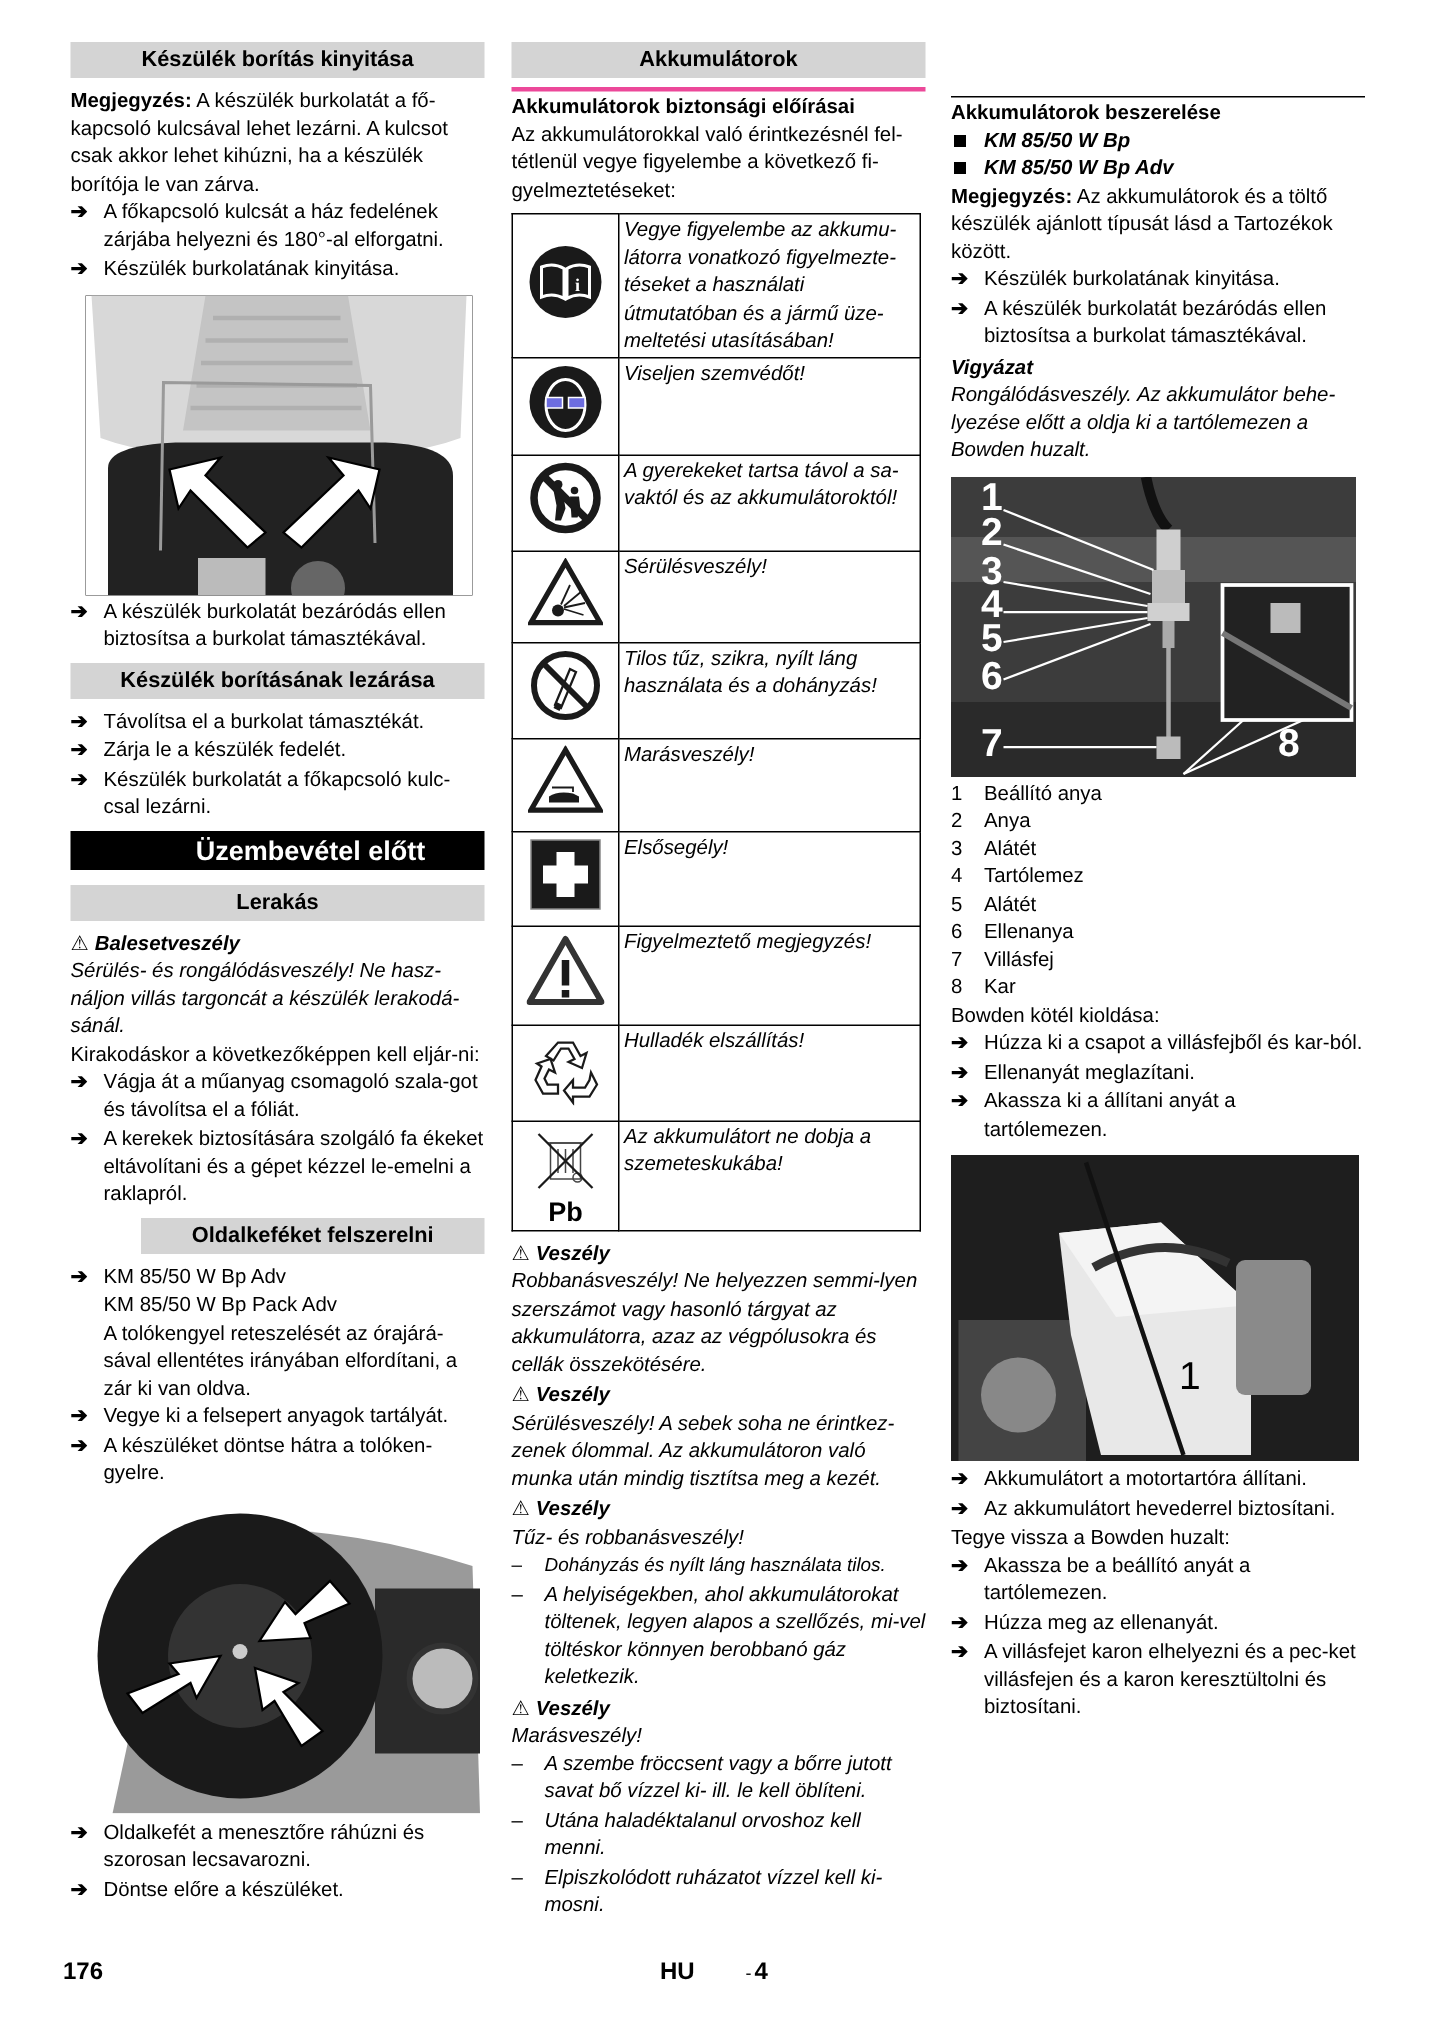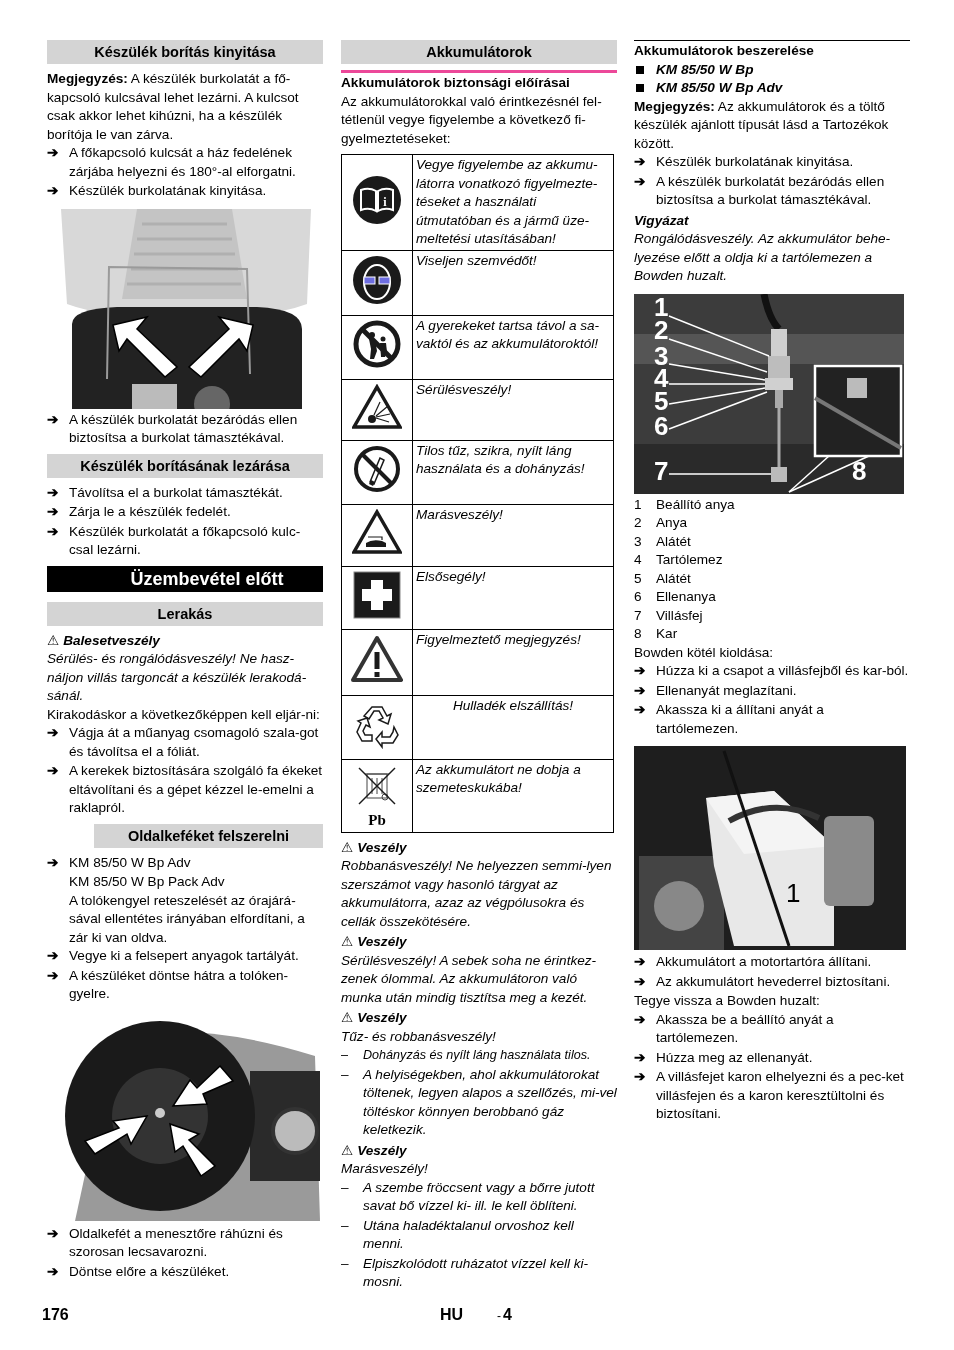--- a/index.html
+++ b/index.html
@@ -1,18 +1,18 @@
 <!DOCTYPE html>
 <html><head>
 <meta charset="utf-8">
 <style>
   html, body { margin: 0; padding: 0; background: #ffffff; }
   body { width: 954px; height: 1350px; position: relative; overflow: hidden;
          font-family: "Liberation Sans", sans-serif; font-size: 13.6px; color: #000; line-height: 18.5px; }
-  .col { position: absolute; top: 40px; width: 276px; }
+  .col { position: absolute; top: 28px; width: 276px; }
   #col1 { left: 47px; }
   #col2 { left: 341px; }
   #col3 { left: 634px; }
   .bar { background: #d4d4d4; text-align: center; font-weight: bold; font-size: 14.5px; height: 24px; line-height: 24px; margin: 0 0 6px 0; }
   .bar-black { background: #000; color: #fff; text-align: center; font-weight: bold; font-size: 18px; height: 26px; line-height: 26px; margin: 6px 0 10px 0; padding-left: 44px; }
   p { margin: 0; }
   .b { font-weight: bold; }
   .i { font-style: italic; }
   .step { position: relative; padding-left: 22px; margin-bottom: 1px; }
   .step .arr { position: absolute; left: 0; top: 0; font-weight: bold; }
@@ -179,21 +179,21 @@
       <td class="tx">Elsősegély!</td>
     </tr>
     <tr style="height:66px;">
       <td class="ic"><svg width="52" height="48" viewBox="0 0 52 48">
               <polygon points="26,3 50,45 2,45" fill="#fff" stroke="#333" stroke-width="4" stroke-linejoin="round"></polygon>
               <rect x="23.5" y="17" width="5" height="17" fill="#1a1a1a"></rect>
               <rect x="23.5" y="37" width="5" height="5" fill="#1a1a1a"></rect>
             </svg></td>
       <td class="tx">Figyelmeztető megjegyzés!</td>
     </tr>
-    <tr style="height:64px;text-align:center;">
+    <tr style="height:64px;">
       <td class="ic"><svg width="50" height="50" viewBox="0 0 50 50">
               <g fill="none" stroke="#1a1a1a" stroke-width="1.5">
                 <path d="M20 8 L30 8 L35 17 L39 15 L36 25 L27 21 L31 19 L27 12 L22 12 L17 20 L12 17 Z"></path>
                 <path d="M42 28 L46 36 L41 44 L30 44 L30 48 L24 40 L30 33 L30 38 L38 38 L41 33 Z"></path>
                 <path d="M9 24 L5 33 L10 42 L20 42 L20 36 L13 36 L11 32 L14 26 L18 28 L15 19 L6 22 Z"></path>
               </g>
             </svg></td>
       <td class="tx">Hulladék elszállítás!</td>
     </tr>
     <tr style="height:73px;">
@@ -203,21 +203,21 @@
                 <rect x="12" y="10" width="20" height="24"></rect>
                 <line x1="10" y1="10" x2="34" y2="10"></line>
                 <line x1="17" y1="14" x2="17" y2="30"></line>
                 <line x1="22" y1="14" x2="22" y2="30"></line>
                 <line x1="27" y1="14" x2="27" y2="30"></line>
                 <circle cx="30" cy="33" r="3"></circle>
               </g>
               <line x1="4" y1="4" x2="40" y2="40" stroke="#1a1a1a" stroke-width="1.5"></line>
               <line x1="40" y1="4" x2="4" y2="40" stroke="#1a1a1a" stroke-width="1.5"></line>
             </svg>
-        <div style="font-weight:bold;font-size:15px;line-height:13px;font-family:Liberation Serif, serif;">Pb</div>
+        <div style="font-weight:bold;font-size:18px;line-height:13px;">Pb</div>
       </td>
       <td class="tx">Az akkumulátort ne dobja a szemeteskukába!</td>
     </tr>
   </tbody>
     </table>
 
   <div style="margin-top:6px;">
     <p class="warn-h"><span class="tri">⚠</span><span>Veszély</span></p>
     <p class="i">Robbanásveszély! Ne helyezzen semmi-lyen szerszámot vagy hasonló tárgyat az akkumulátorra, azaz az végpólusokra és cellák összekötésére.</p>
   </div>
@@ -234,21 +234,21 @@
   <div>
     <p class="warn-h"><span class="tri">⚠</span><span>Veszély</span></p>
     <p class="i">Marásveszély!</p>
     <div class="dash"><span class="d">–</span><span>A szembe fröccsent vagy a bőrre jutott savat bő vízzel ki- ill. le kell öblíteni.</span></div>
     <div class="dash"><span class="d">–</span><span>Utána haladéktalanul orvoshoz kell menni.</span></div>
     <div class="dash"><span class="d">–</span><span>Elpiszkolódott ruházatot vízzel kell ki-mosni.</span></div>
   </div>
 </div>
 
 <div class="col" id="col3">
-  <div style="border-top:1px solid #000;font-weight:bold;padding-top:1px;">Akkumulátorok beszerelése</div>
+  <div style="border-top:1px solid #000;font-weight:bold;padding-top:1px;margin-top:36px;">Akkumulátorok beszerelése</div>
   <div class="sq"><span class="s"></span><span>KM 85/50 W Bp</span></div>
   <div class="sq"><span class="s"></span><span>KM 85/50 W Bp Adv</span></div>
   <p><span class="b">Megjegyzés:</span><span> Az akkumulátorok és a töltő készülék ajánlott típusát lásd a Tartozékok között.</span></p>
   <div class="step"><span class="arr">➔</span><span>Készülék burkolatának kinyitása.</span></div>
   <div class="step"><span class="arr">➔</span><span>A készülék burkolatát bezáródás ellen biztosítsa a burkolat támasztékával.</span></div>
   <p class="b i" style="margin-top:2px;">Vigyázat</p>
   <p class="i">Rongálódásveszély. Az akkumulátor behe-lyezése előtt a oldja ki a tartólemezen a Bowden huzalt.</p>
 
   <div class="photo" style="width:270px;height:200px;margin-top:8px;background:#3a3a3a;">
     <svg width="270" height="200" viewBox="0 0 270 200" style="position:absolute;left:0;top:0;">

